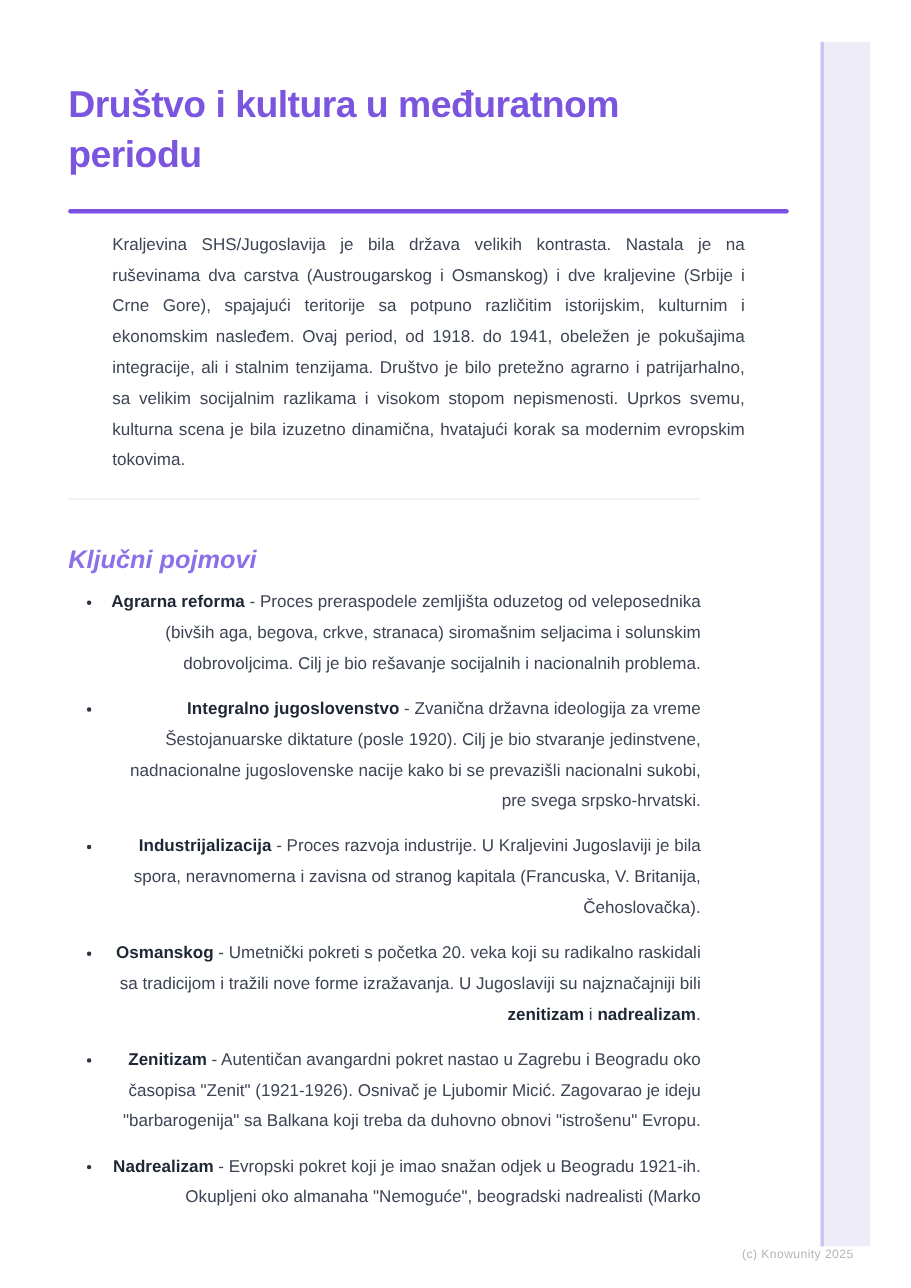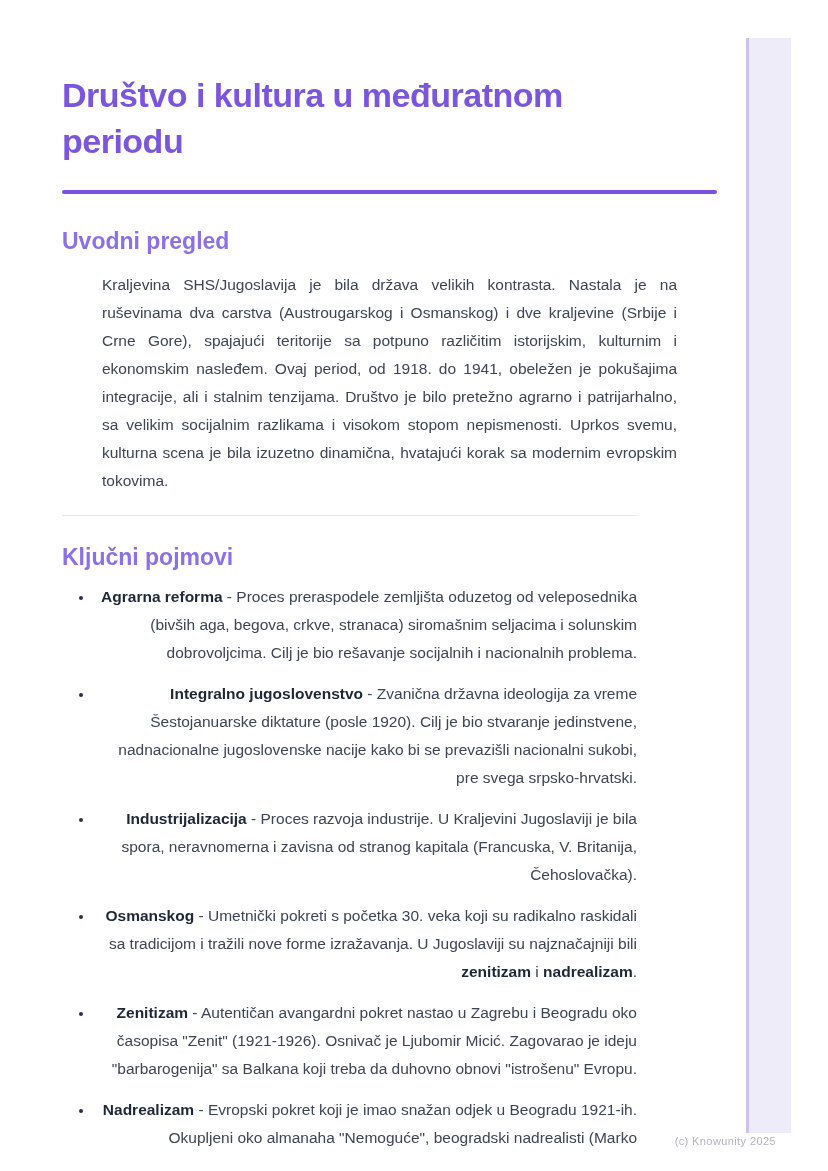--- a/index.html
+++ b/index.html
@@ -58,21 +58,21 @@
     color:var(--body-text);
     text-align:justify;
     margin-left:40px;
   }
   hr.section-divider{
     margin-top:20px;
     width:575px;
     border:none;
     border-top:1.5px solid var(--divider);
   }
-  h2.second{margin-top:26px;}
+  h2.second{margin-top:39px;font-style:italic;}
   ul.key-terms{
     margin-top:11px;
     width:575px;
     padding-left:32px;
     list-style:disc;
   }
   ul.key-terms li{
     font-size:15.5px;
     line-height:28px;
     color:var(--body-text);
@@ -107,33 +107,32 @@
 <div class="page">
 
   <div class="side-bar"></div>
 
   <div class="content">
 
     <h1 class="doc-title">Društvo i kultura u međuratnom periodu</h1>
 
     <hr class="title-rule">
 
-    <h2 class="section-heading">Uvodni pregled</h2>
 
     <p class="intro-paragraph">Kraljevina SHS/Jugoslavija je bila država velikih kontrasta. Nastala je na ruševinama dva carstva (Austrougarskog i Osmanskog) i dve kraljevine (Srbije i Crne Gore), spajajući teritorije sa potpuno različitim istorijskim, kulturnim i ekonomskim nasleđem. Ovaj period, od 1918. do 1941, obeležen je pokušajima integracije, ali i stalnim tenzijama. Društvo je bilo pretežno agrarno i patrijarhalno, sa velikim socijalnim razlikama i visokom stopom nepismenosti. Uprkos svemu, kulturna scena je bila izuzetno dinamična, hvatajući korak sa modernim evropskim tokovima.</p>
 
     <hr class="section-divider">
 
     <h2 class="section-heading second">Ključni pojmovi</h2>
 
     <ul class="key-terms">
         <li><span class="term">Agrarna reforma</span><span> - Proces preraspodele zemljišta oduzetog od veleposednika (bivših aga, begova, crkve, stranaca) siromašnim seljacima i solunskim dobrovoljcima. Cilj je bio rešavanje socijalnih i nacionalnih problema.</span></li>
         <li><span class="term">Integralno jugoslovenstvo</span><span> - Zvanična državna ideologija za vreme Šestojanuarske diktature (posle 1920). Cilj je bio stvaranje jedinstvene, nadnacionalne jugoslovenske nacije kako bi se prevazišli nacionalni sukobi, pre svega srpsko-hrvatski.</span></li>
         <li><span class="term">Industrijalizacija</span><span> - Proces razvoja industrije. U Kraljevini Jugoslaviji je bila spora, neravnomerna i zavisna od stranog kapitala (Francuska, V. Britanija, Čehoslovačka).</span></li>
-        <li><span class="term">Osmanskog</span><span> - Umetnički pokreti s početka 30. veka koji su radikalno raskidali sa tradicijom i tražili nove forme izražavanja. U Jugoslaviji su najznačajniji bili </span><span class="term">zenitizam</span><span> i </span><span class="term">nadrealizam</span><span>.</span></li>
+        <li><span class="term">Osmanskog</span><span> - Umetnički pokreti s početka 20. veka koji su radikalno raskidali sa tradicijom i tražili nove forme izražavanja. U Jugoslaviji su najznačajniji bili </span><span class="term">zenitizam</span><span> i </span><span class="term">nadrealizam</span><span>.</span></li>
         <li><span class="term">Zenitizam</span><span> - Autentičan avangardni pokret nastao u Zagrebu i Beogradu oko časopisa "Zenit" (1921-1926). Osnivač je Ljubomir Micić. Zagovarao je ideju "barbarogenija" sa Balkana koji treba da duhovno obnovi "istrošenu" Evropu.</span></li>
         <li><span class="term">Nadrealizam</span><span> - Evropski pokret koji je imao snažan odjek u Beogradu 1921-ih. Okupljeni oko almanaha "Nemoguće", beogradski nadrealisti (Marko</span></li>
       </ul>
 
   </div>
 
   <div class="footer-copyright">(c) Knowunity 2025</div>
 
 </div>
 

